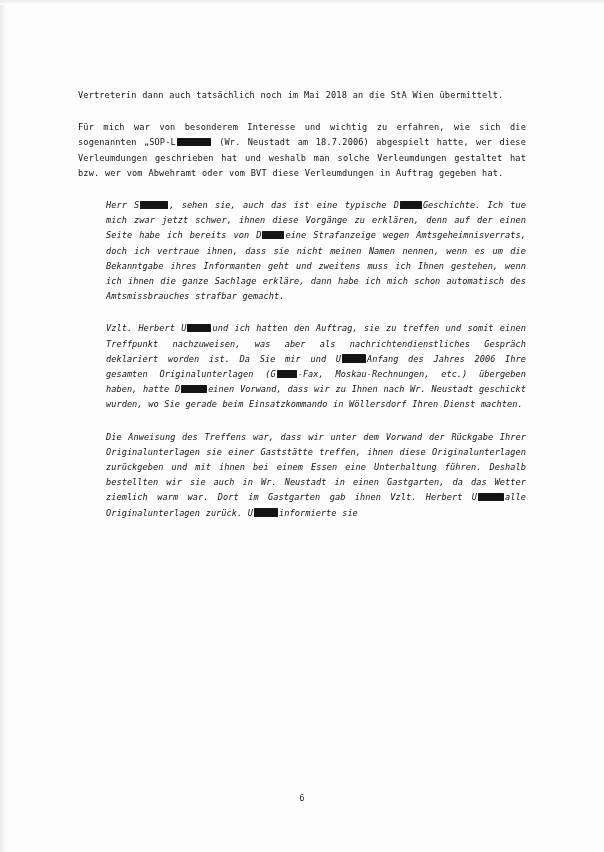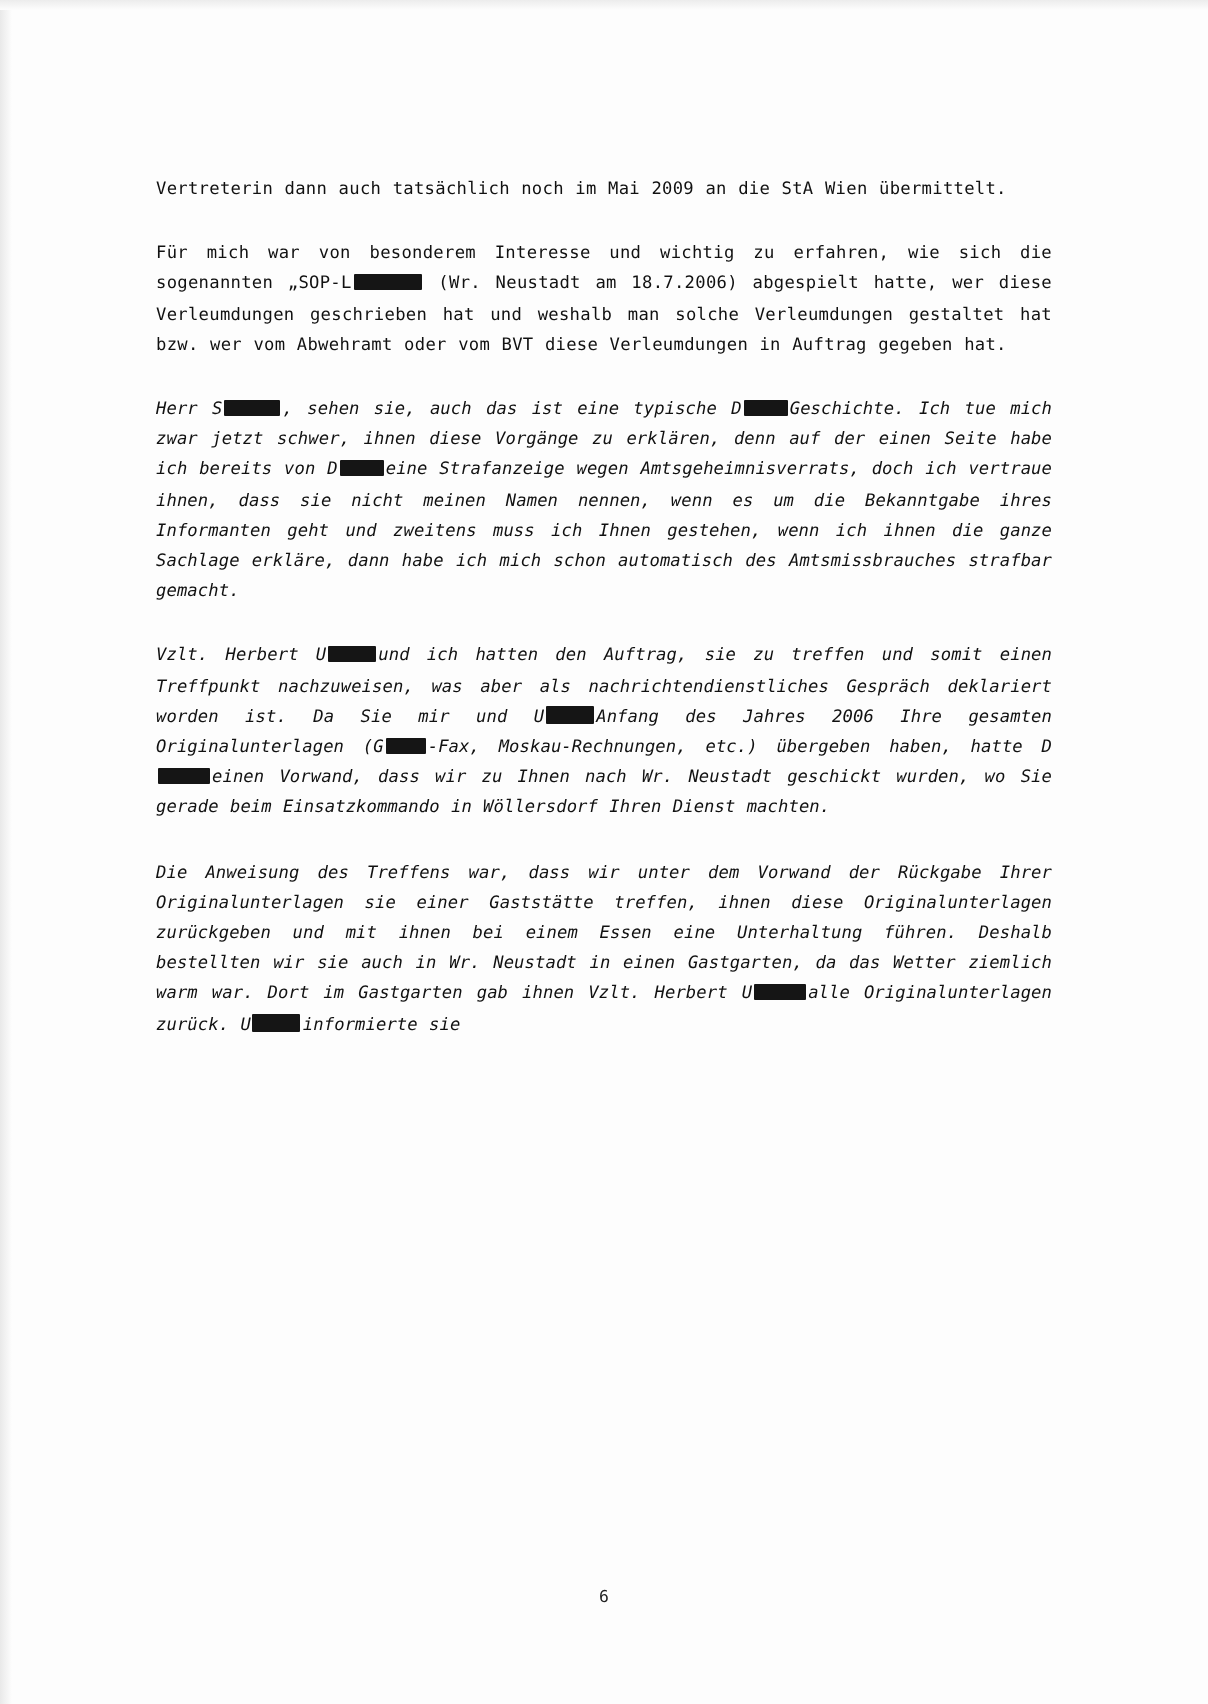--- a/index.html
+++ b/index.html
@@ -32,20 +32,21 @@
     margin: 0 0 17px 0;
     font-size: 8.6px;
     line-height: 15.2px;
     text-align: justify;
     letter-spacing: 0.15px;
     word-spacing: 0.4px;
   }
   p.italic {
     font-style: italic;
     letter-spacing: 0.05px;
+    margin-left: 28px;
   }
   .redact {
     display: inline-block;
     background: #151515;
     height: 8.5px;
     vertical-align: -1px;
     margin: 0 1px;
     border-radius: 0.5px;
   }
   .page-number {
@@ -71,20 +72,20 @@
     background: linear-gradient(to bottom, #ececec, #fdfdfd);
   }
 </style>
 </head>
 <body>
 
 <div class="page">
   <div class="scan-edge-left"></div>
   <div class="scan-edge-top"></div>
   <div class="content" id="doc-content">
-      <p class="para">Vertreterin dann auch tatsächlich noch im Mai 2009 an die StA Wien übermittelt.</p>
+      <p class="para">Vertreterin dann auch tatsächlich noch im Mai 2018 an die StA Wien übermittelt.</p>
       <p class="para">Für mich war von besonderem Interesse und wichtig zu erfahren, wie sich die sogenannten „SOP-L<span class="redact" style="width: 34px;"></span> (Wr. Neustadt am 18.7.2006) abgespielt hatte, wer diese Verleumdungen geschrieben hat und weshalb man solche Verleumdungen gestaltet hat bzw. wer vom Abwehramt oder vom BVT diese Verleumdungen in Auftrag gegeben hat.</p>
       <p class="para italic">Herr S<span class="redact" style="width: 28px;"></span>, sehen sie, auch das ist eine typische D<span class="redact" style="width: 22px;"></span>Geschichte. Ich tue mich zwar jetzt schwer, ihnen diese Vorgänge zu erklären, denn auf der einen Seite habe ich bereits von D<span class="redact" style="width: 22px;"></span>eine Strafanzeige wegen Amtsgeheimnisverrats, doch ich vertraue ihnen, dass sie nicht meinen Namen nennen, wenn es um die Bekanntgabe ihres Informanten geht und zweitens muss ich Ihnen gestehen, wenn ich ihnen die ganze Sachlage erkläre, dann habe ich mich schon automatisch des Amtsmissbrauches strafbar gemacht.</p>
       <p class="para italic">Vzlt. Herbert U<span class="redact" style="width: 24px;"></span>und ich hatten den Auftrag, sie zu treffen und somit einen Treffpunkt nachzuweisen, was aber als nachrichtendienstliches Gespräch deklariert worden ist. Da Sie mir und U<span class="redact" style="width: 24px;"></span>Anfang des Jahres 2006 Ihre gesamten Originalunterlagen (G<span class="redact" style="width: 20px;"></span>-Fax, Moskau-Rechnungen, etc.) übergeben haben, hatte D<span class="redact" style="width: 26px;"></span>einen Vorwand, dass wir zu Ihnen nach Wr. Neustadt geschickt wurden, wo Sie gerade beim Einsatzkommando in Wöllersdorf Ihren Dienst machten.</p>
       <p class="para italic">Die Anweisung des Treffens war, dass wir unter dem Vorwand der Rückgabe Ihrer Originalunterlagen sie einer Gaststätte treffen, ihnen diese Originalunterlagen zurückgeben und mit ihnen bei einem Essen eine Unterhaltung führen. Deshalb bestellten wir sie auch in Wr. Neustadt in einen Gastgarten, da das Wetter ziemlich warm war. Dort im Gastgarten gab ihnen Vzlt. Herbert U<span class="redact" style="width: 26px;"></span>alle Originalunterlagen zurück. U<span class="redact" style="width: 24px;"></span>informierte sie</p>
     </div>
   <div class="page-number">6</div>
 </div>
 
 </body></html>

